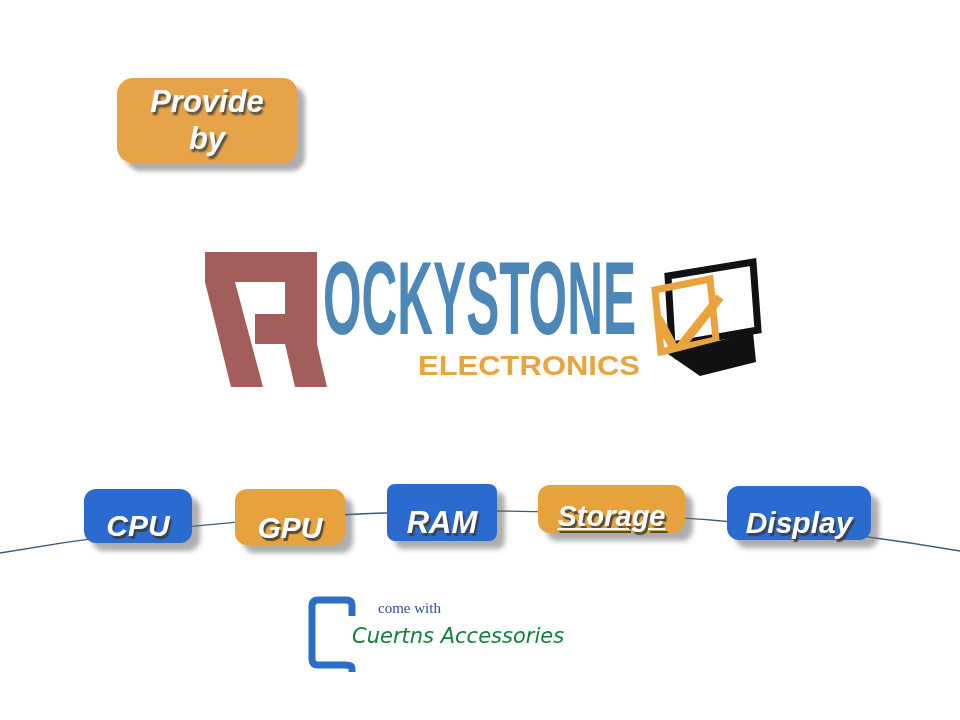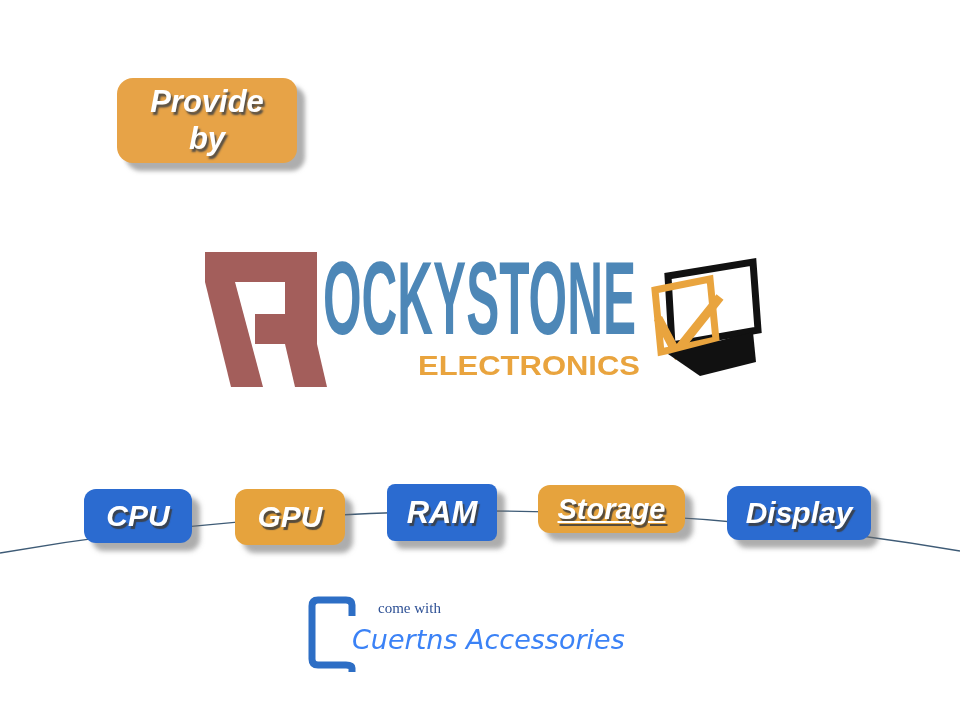--- a/index.html
+++ b/index.html
@@ -26,38 +26,38 @@
   .logo-sub  { left:415px; top:350px; z-index:2; }
   .logo-mark { left:645px; top:255px; z-index:2; }
   .logo-word text, .logo-sub text { font-family:"Liberation Sans",sans-serif; font-weight:bold; }
 
   
   .curve-svg { left:0; top:0; z-index:1; pointer-events:none; }
 
   
   .node {
     border-radius:12px;
-    display:flex; align-items:center; justify-content:center;
+    display:flex; align-items:flex-end; justify-content:center;
     color:#ffffff; font-weight:bold; font-style:italic; font-size:30px;
     text-shadow:2px 3px 1px rgba(60,60,60,.85);
     box-shadow:8px 8px 5px rgba(105,105,105,.55);
     z-index:3; cursor:pointer;
   }
   .n1 { left:84px;  top:489px; width:108px; height:54px; }
   .n2 { left:235px; top:489px; width:110px; height:56px; }
   .n3 { left:387px; top:484px; width:110px; height:57px; font-size:31px; }
   .n4 { left:538px; top:485px; width:147px; height:48px; font-size:29px;text-decoration:underline; }
   .n5 { left:727px; top:486px; width:144px; height:54px; }
 
   
   .bracket  { left:307px; top:595px; z-index:2; }
   .tagline  { left:366px; top:600px; font-family:"Liberation Serif", serif;
               font-size:15px; color:#2C4F94; z-index:2;margin-left:12px; }
   .brand    { left:352px; top:624px; font-family:"DejaVu Sans", sans-serif;
-              font-style:italic; font-size:27px; color:#3b82f6; z-index:2; }
+              font-style:italic; font-size:21px; color:#15803d; z-index:2; }
 </style>
 </head>
 <body>
 
 <svg class="abs curve-svg" width="960" height="720" viewBox="0 0 960 720">
   <path d="M 0 553 Q 480 470 960 551" fill="none" stroke-width="1.4" stroke="#3E5B76"></path>
 </svg>
 
 <div class="abs badge" style="background-color: rgb(231, 163, 71);">
   <span>Provide</span>

